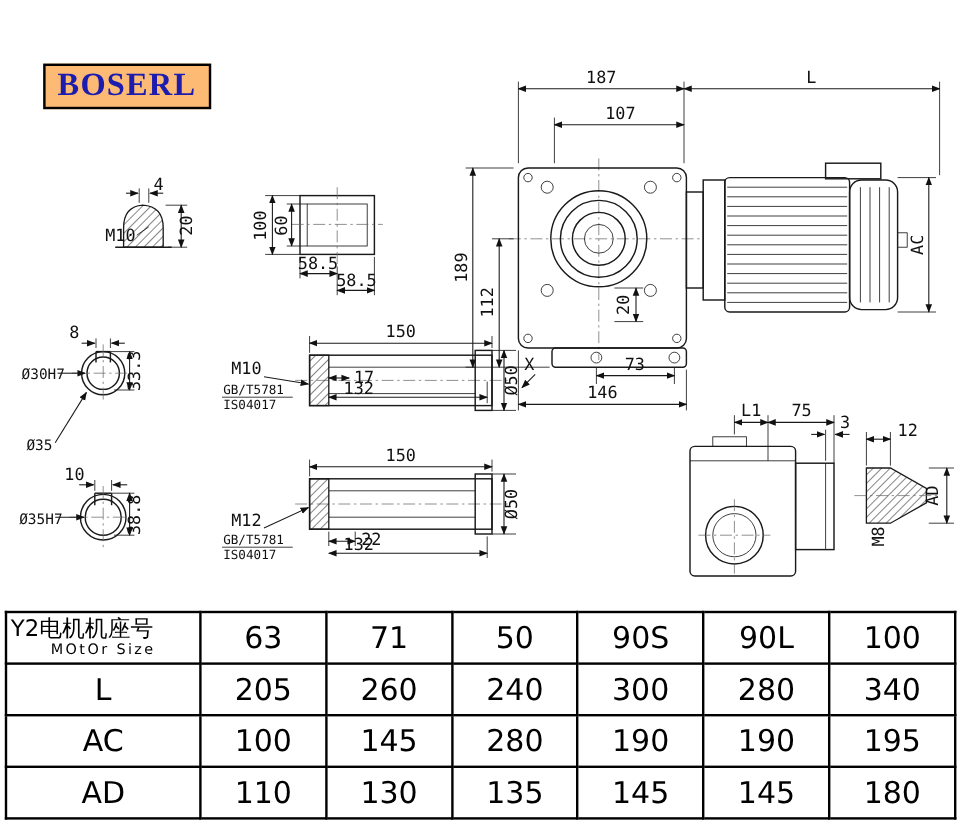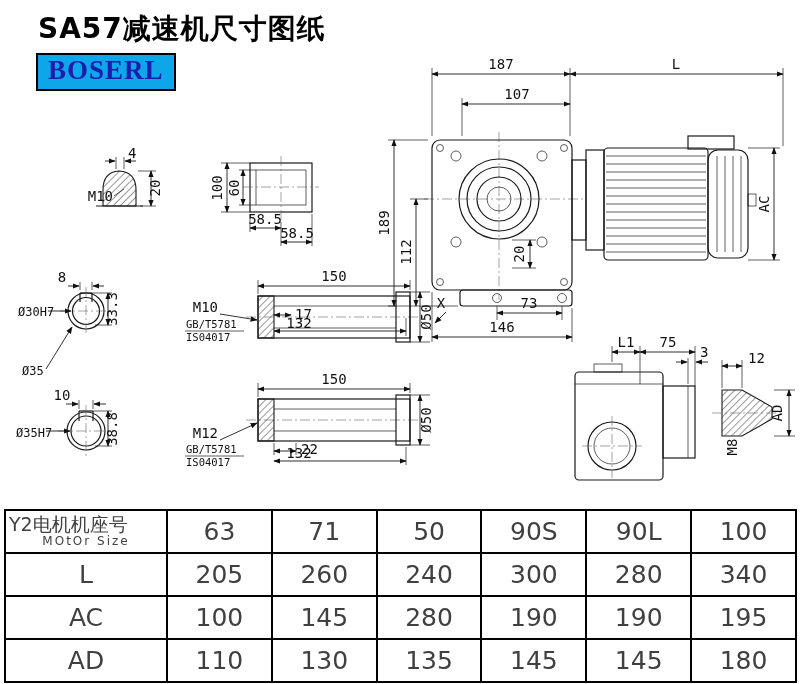--- a/index.html
+++ b/index.html
@@ -7,21 +7,21 @@
   .page {
     position: relative; width: 800px; height: 684px; background: #ffffff;
     font-family: "DejaVu Sans", "Liberation Sans", sans-serif; overflow: hidden;
   }
   .title {
     position: absolute; left: 38px; top: 10px;
     font-size: 28px; font-weight: 700; color: #000; letter-spacing: 1px;
   }
   .logo {
     position: absolute; left: 36px; top: 53px;
-    border: 2px solid #000; padding: 0px 10px 3px 10px; background: #0ea5e9;
+    border: 2px solid #000; padding: 0px 10px 3px 10px; background: #fdba74;
   }
   .logo span {
     color: #1c1cae; font-family: "Liberation Serif", "DejaVu Serif", serif;
     font-size: 27px; font-weight: 700; letter-spacing: 1px;
   }
   svg.drawing { position: absolute; left: 0; top: 0; }
   svg .s  { stroke: #1a1a1a; stroke-width: 1.2; fill: none; }
   svg .sh { stroke: #1a1a1a; stroke-width: 1.1; }
   svg .t  { stroke: #1a1a1a; stroke-width: 0.7; fill: none; }
   svg .d  { stroke: #1a1a1a; stroke-width: 0.9; fill: none; }
@@ -31,32 +31,31 @@
   svg text.sm { font-size: 10.5px; }
   svg text.mid { text-anchor: middle; }
   svg text.end { text-anchor: end; }
   .dim-table {
     position: absolute; left: 4px; top: 509px; width: 793px;
     border-collapse: collapse; table-layout: fixed;
   }
   .dim-table th, .dim-table td {
     border: 2px solid #000; height: 43px; padding: 0;
     text-align: center; vertical-align: middle;
-    font-size: 25px; font-weight: 400; color: #404040;
+    font-size: 25px; font-weight: 400; color: #000000;
   }
   .dim-table th { font-weight: 400; }
   .hcell .h1 { font-size: 19px; text-align: left; padding-left: 3px; line-height: 1.1; }
   .hcell .h2 { font-size: 12px; letter-spacing: 2px; line-height: 1.1; }
 </style>
 </head>
 <body>
 
 <div class="page">
 
-  <div class="title">SA57减速机尺寸图纸</div>
   <div class="logo"><span>BOSERL</span></div>
 
   <svg class="drawing" width="800" height="506" viewBox="0 0 800 506">
     <defs>
       <pattern id="h45" width="5" height="5" patternUnits="userSpaceOnUse" patternTransform="rotate(45)">
         <line x1="0" y1="0" x2="0" y2="5" stroke="#333" stroke-width="1"></line>
       </pattern>
       <marker id="ar" viewBox="0 0 10 10" refX="9" refY="5" markerWidth="8" markerHeight="8" orient="auto-start-reverse">
         <path d="M0,1.2 L10,5 L0,8.8 Z" fill="#111"></path>
       </marker>

